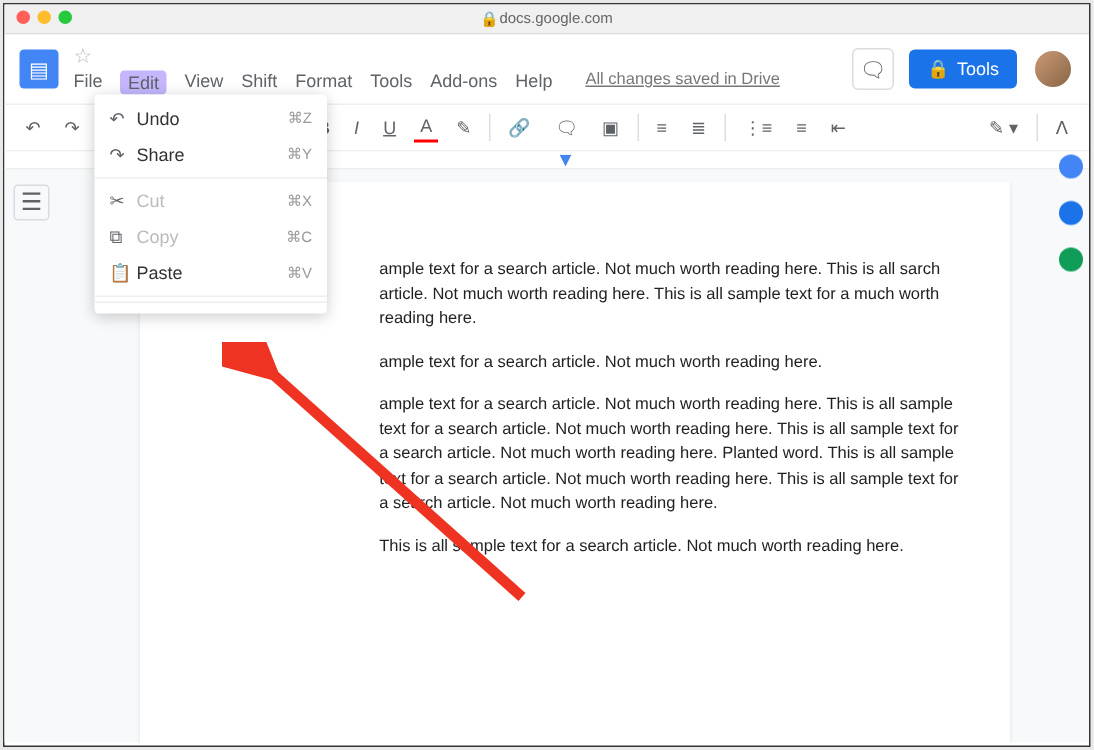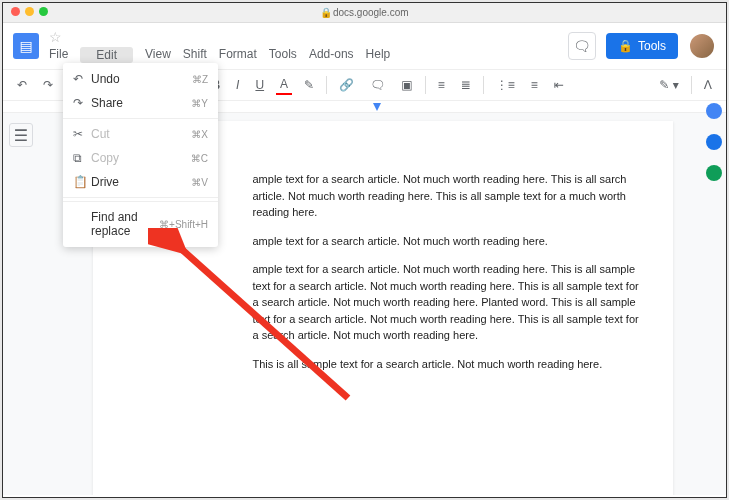--- a/index.html
+++ b/index.html
@@ -8,21 +8,21 @@
 .mac-dots{position:absolute;top:4px;left:8px;display:flex;gap:5px}
 .mac-dots span{width:9px;height:9px;border-radius:50%}
 .addr-bar{height:20px;background:#f0f0f0;display:flex;align-items:center;justify-content:center;font-size:10px;color:#666;border-bottom:1px solid #ddd}
 .header{background:#fff;padding:6px 10px;display:flex;align-items:center;gap:10px}
 .docs-logo{width:26px;height:26px;background:#4285f4;border-radius:3px;display:flex;align-items:center;justify-content:center;color:#fff;font-size:14px}
 .title-area{flex:1}
 .doc-title{font-size:16px;color:#555;display:flex;align-items:center;gap:6px}
 .star{color:#bbb;font-size:14px}
 .menus{display:flex;gap:12px;font-size:12px;color:#5f6368;margin-top:2px}
 .menus span{cursor:pointer}
-.menus .active{background:#e5e5e5;padding:1px 16px;border-radius:3px}
+.menus .active{background:#c4b5fd;padding:1px 5px;border-radius:3px}
 .save-status{font-size:11px;color:#777;text-decoration:underline;margin-left:10px}
 .header-right{display:flex;align-items:center;gap:10px}
 .comment-btn{width:28px;height:28px;border:1px solid #dadce0;border-radius:4px;display:flex;align-items:center;justify-content:center;color:#5f6368;font-size:14px}
 .share-btn{background:#1a73e8;color:#fff;padding:6px 12px;border-radius:4px;font-size:12px;display:flex;align-items:center;gap:5px}
 .avatar{width:28px;height:28px;border-radius:50%;background:linear-gradient(135deg,#c97,#864);border:2px solid #fff}
 .toolbar{background:#fff;border-top:1px solid #eee;border-bottom:1px solid #eee;height:32px;display:flex;align-items:center;padding:0 10px;gap:8px;font-size:12px;color:#5f6368}
 .tb-sep{width:1px;height:18px;background:#ddd}
 .tb-item{padding:2px 4px;cursor:pointer}
 .font-sel{border:1px solid #ddd;padding:2px 6px;border-radius:3px;min-width:50px;display:flex;align-items:center;justify-content:space-between;font-size:11px}
 .content-area{display:flex;height:calc(100% - 112px);background:#f8f9fa}
@@ -63,20 +63,21 @@
     </div>
     <div class="menus">
       <span>File</span>
       <span class="active">Edit</span>
       <span>View</span>
       <span>Shift</span>
       <span>Format</span>
       <span>Tools</span>
       <span>Add-ons</span>
       <span>Help</span>
+      <span class="save-status">All changes saved in Drive</span>
     </div>
   </div>
   <div class="header-right">
     <div class="comment-btn">🗨</div>
     <div class="share-btn">🔒 <span>Tools</span></div>
     <div class="avatar"></div>
   </div>
 </div>
 
 <div class="toolbar">
@@ -150,30 +151,25 @@
         <span class="lbl">Cut</span>
         <span class="sc">⌘X</span>
       </div>
   <div class="dd-item disabled">
         <span class="ico">⧉</span>
         <span class="lbl">Copy</span>
         <span class="sc">⌘C</span>
       </div>
   <div class="dd-item">
         <span class="ico">📋</span>
-        <span class="lbl">Drive</span>
+        <span class="lbl">Paste</span>
         <span class="sc">⌘V</span>
       </div>
   <div class="dd-sep"></div>
   <div class="dd-sep"></div>
-  <div class="dd-item">
-        <span class="ico"></span>
-        <span class="lbl">Find and replace</span>
-        <span class="sc">⌘+Shift+H</span>
-      </div>
 </div>
 
 <svg class="arrow" style="top:225px;left:145px" width="220" height="180">
   <defs>
         <marker id="ah" markerWidth="12" markerHeight="12" refX="2" refY="6" orient="auto">
           <path d="M12,0 L0,6 L12,12 Z" fill="#ee3322"></path>
         </marker>
       </defs>
   <line x1="200" y1="170" x2="30" y2="18" stroke="#ee3322" stroke-width="7" marker-end="url(#ah)"></line>
 </svg>

